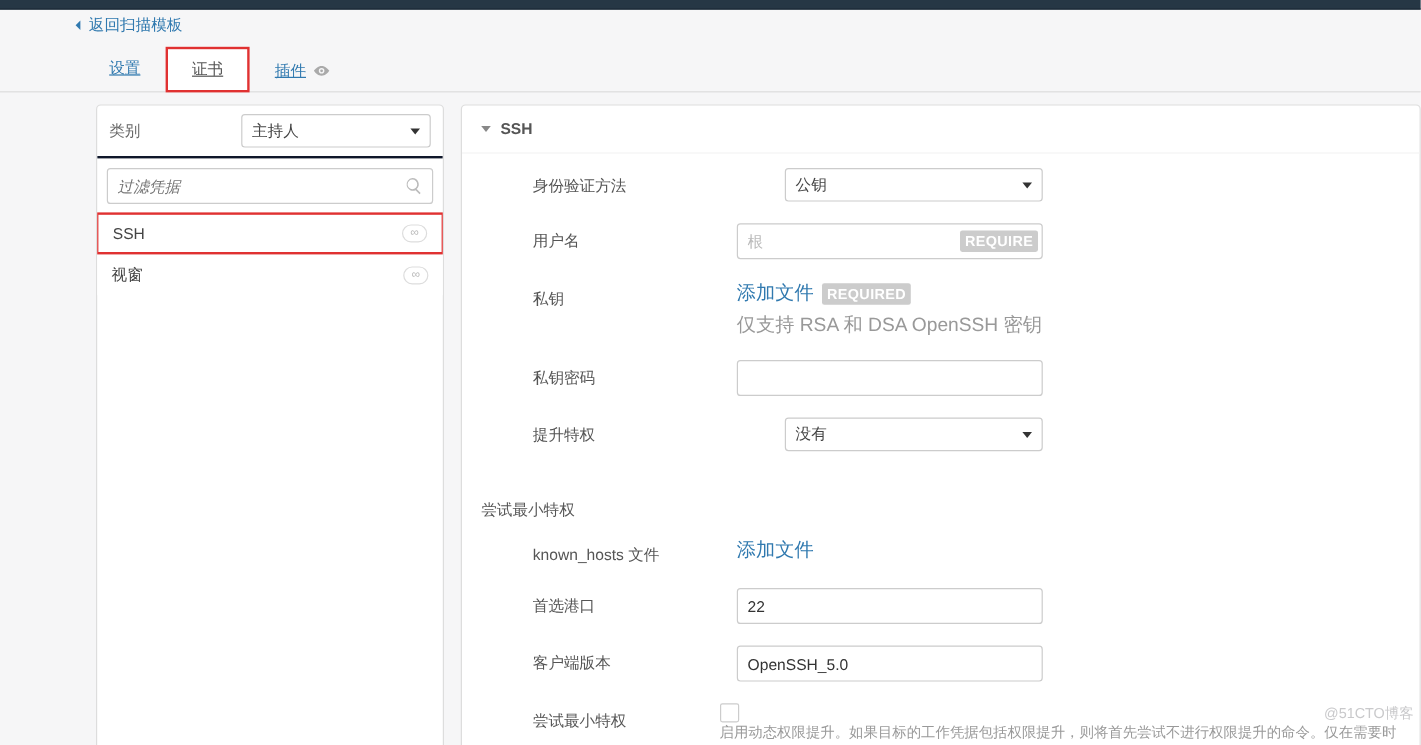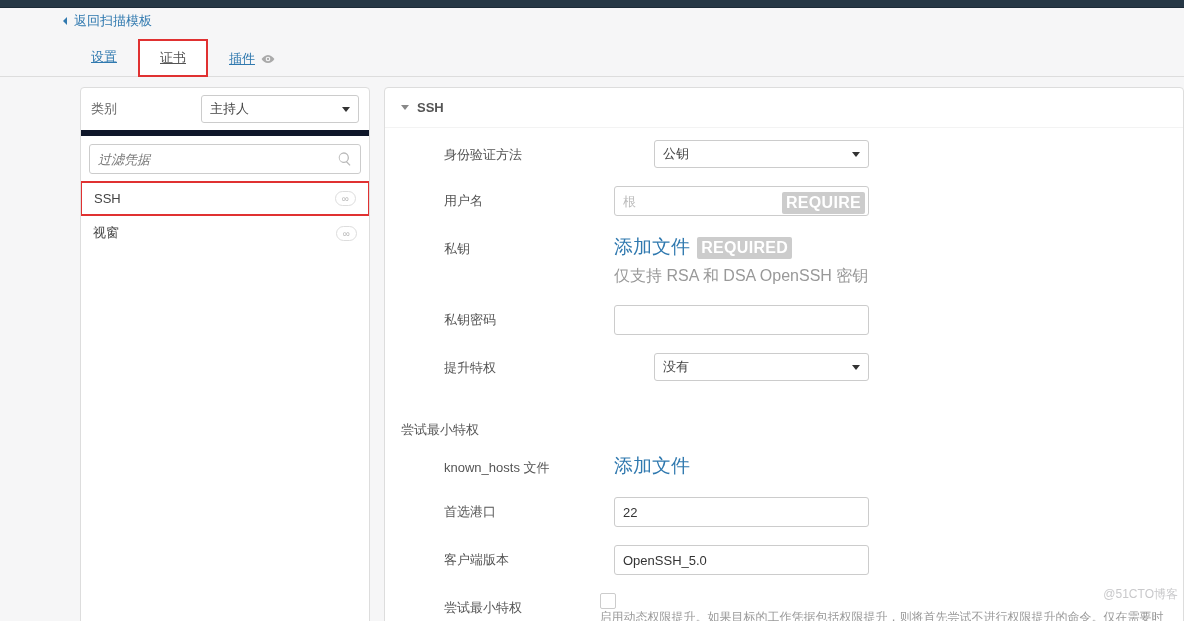--- a/index.html
+++ b/index.html
@@ -10,21 +10,21 @@
   .back-link svg { width:10px; height:10px; fill:#3079af; margin-right:4px;}
   .tabs { display:flex; border-bottom:1px solid #ddd; padding-left:70px; margin-top:4px;}
   .tab { padding:8px 20px; color:#3079af; cursor:pointer; border:1px solid transparent; border-bottom:none; position:relative; top:1px; background:transparent;text-decoration:underline;}
   .tab.active { border:1px solid #ddd; border-bottom:1px solid #fff; background:#fff; color:#555;}
   .tab.plugins { display:flex; align-items:center; gap:6px;}
   .eye-icon { width:14px; height:14px; fill:#aaa;}
   .red-box { border:2px solid #e03131 !important; }
 
   .content { display:flex; gap:14px; padding:10px 0 0 80px; }
   .sidebar { width:290px; border:1px solid #ddd; background:#fff; border-radius:4px; overflow:hidden; min-height:540px;}
-  .sb-row { display:flex; align-items:center; padding:7px 10px; border-bottom:6px solid #0f172a; gap:10px;justify-content:center;}
+  .sb-row { display:flex; align-items:center; padding:7px 10px; border-bottom:2px solid #0f172a; gap:10px;justify-content:center;}
   .sb-label { width:60px; color:#666;}
   .sb-select { flex:1; }
   .select-box { height:28px; border:1px solid #ccc; border-radius:3px; background:#fff; display:flex; align-items:center; padding:0 8px; justify-content:space-between; cursor:pointer;margin-left:40px;}
   .select-box .caret { border-left:4px solid transparent; border-right:4px solid transparent; border-top:5px solid #333; }
   .filter-wrap { padding:8px; }
   .filter-input { position:relative; }
   .filter-input input { width:100%; height:30px; border:1px solid #ccc; border-radius:3px; padding:0 28px 0 8px; font-style:italic; color:#999; font-size:13px;}
   .filter-input .mag { position:absolute; right:8px; top:7px; fill:#bbb; width:16px; height:16px;}
   .sb-item { display:flex; align-items:center; justify-content:space-between; padding:8px 12px; border-top:1px solid #eee; cursor:pointer; background:#fff;}
   .sb-item .badge { font-size:10px; border:1px solid #ddd; color:#bbb; border-radius:8px; padding:1px 6px; letter-spacing:0;}
@@ -32,24 +32,24 @@
 
   .main { flex:1; border:1px solid #ddd; background:#fff; border-radius:4px; min-height:540px; padding-bottom:10px;}
   .section-title { display:flex; align-items:center; gap:8px; padding:12px 16px; font-weight:600; color:#555; font-size:13px; border-bottom:1px solid #f3f3f3;}
   .section-title .tri { border-left:4px solid transparent; border-right:4px solid transparent; border-top:5px solid #888;}
   .form { padding:12px 16px;}
   .frow { display:flex; align-items:flex-start; margin-bottom:18px; }
   .flabel { width:170px; color:#555; padding-top:6px;margin-left:43px;}
   .fcontrol { width:255px; }
   .text-input { width:255px; height:30px; border:1px solid #ccc; border-radius:3px; padding:0 8px; font-size:13px; color:#333;}
   .text-input::placeholder { color:#bbb;}
-  .req-tag { display:inline-block; background:#ccc; color:#fff; font-size:16px; padding:2px 4px; border-radius:2px; font-weight:600; letter-spacing:0.3px;}
+  .req-tag { display:inline-block; background:#ccc; color:#fff; font-size:12px; padding:2px 4px; border-radius:2px; font-weight:600; letter-spacing:0.3px;}
   .input-with-req { position:relative; width:255px;}
   .input-with-req .req-tag { position:absolute; right:4px; top:6px;}
-  .link-text { color:#3079af; cursor:pointer; font-size:19px;}
+  .link-text { color:#3079af; cursor:pointer; font-size:16px;}
   .helper { color:#999; font-size:16px; margin-top:6px;}
   .subheader { font-weight:normal; color:#555; padding:22px 0 14px 0;}
   .checkbox { width:16px; height:16px; border:1px solid #ccc; background:#fff; border-radius:2px;}
   .long-help { color:#999; font-size:12px; max-width:620px; }
   .watermark { position:fixed; right:6px; bottom:18px; color:#c9c9cb; font-size:12px;}
 </style>
 </head>
 <body>
 
 

